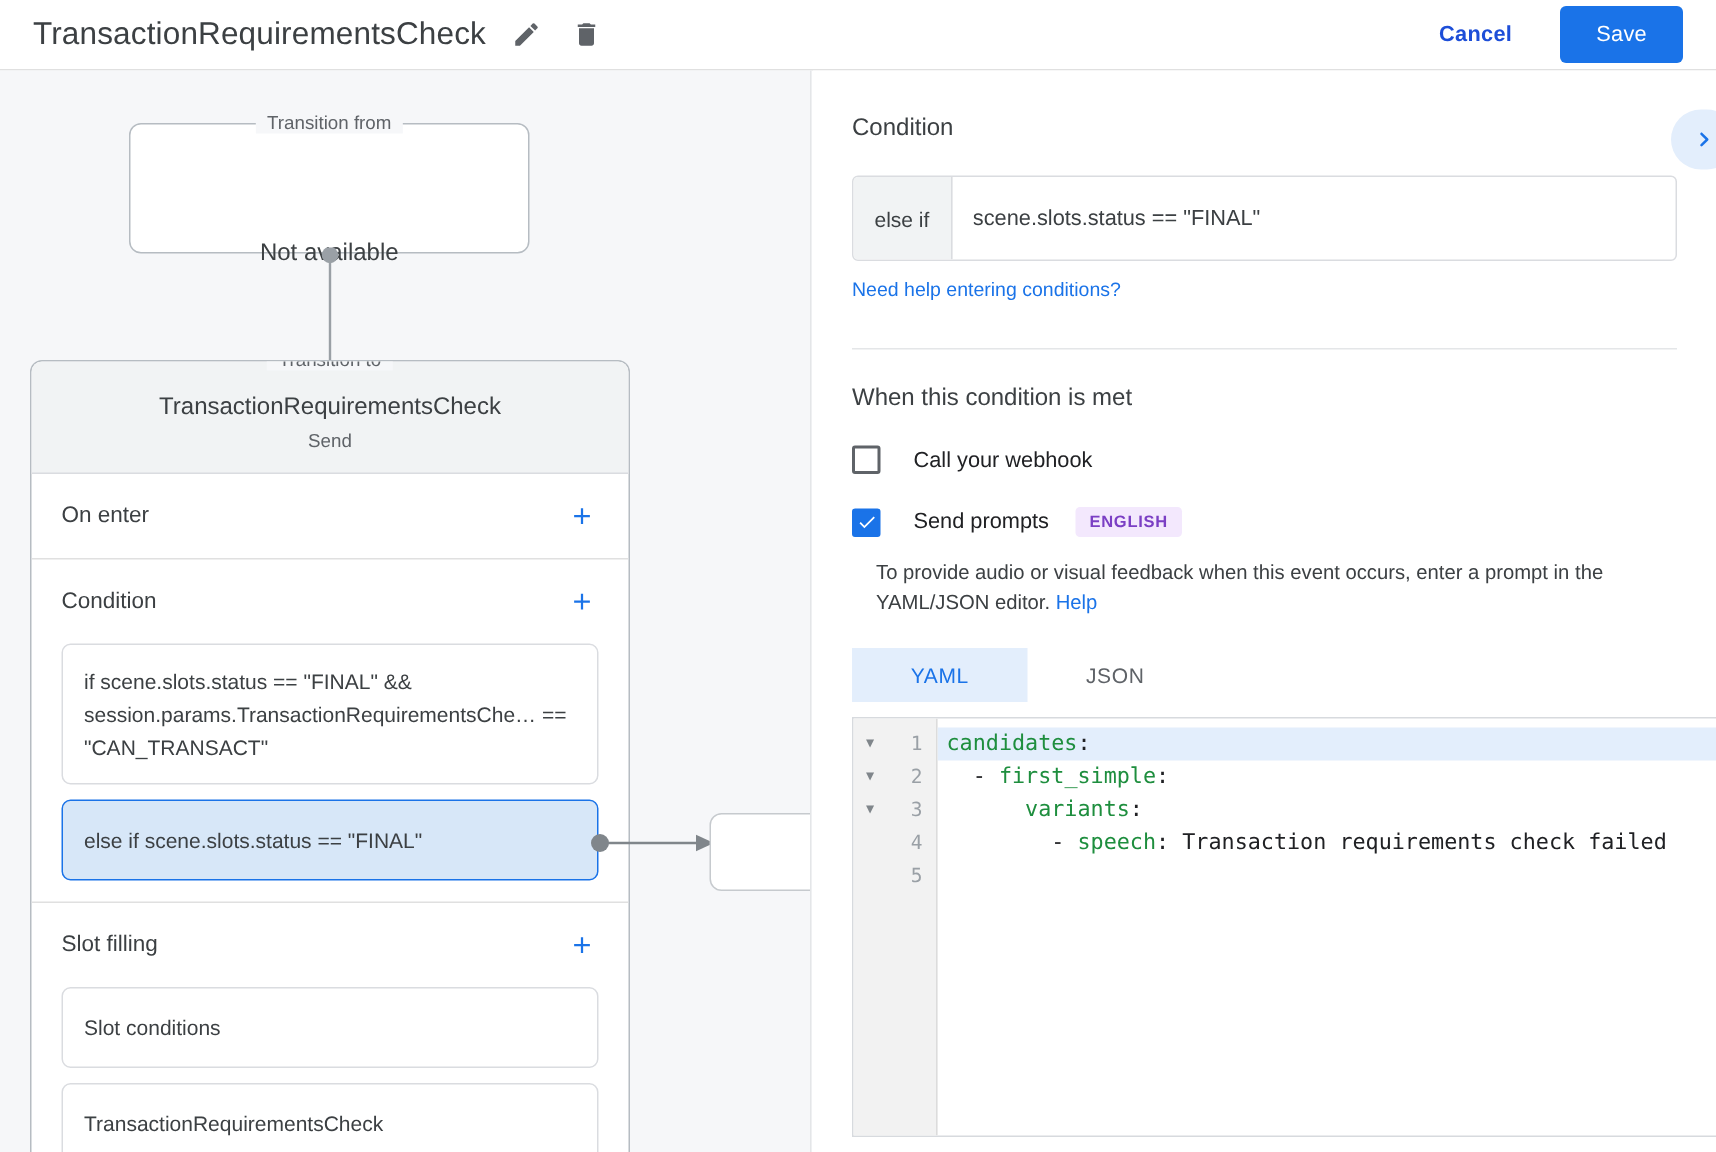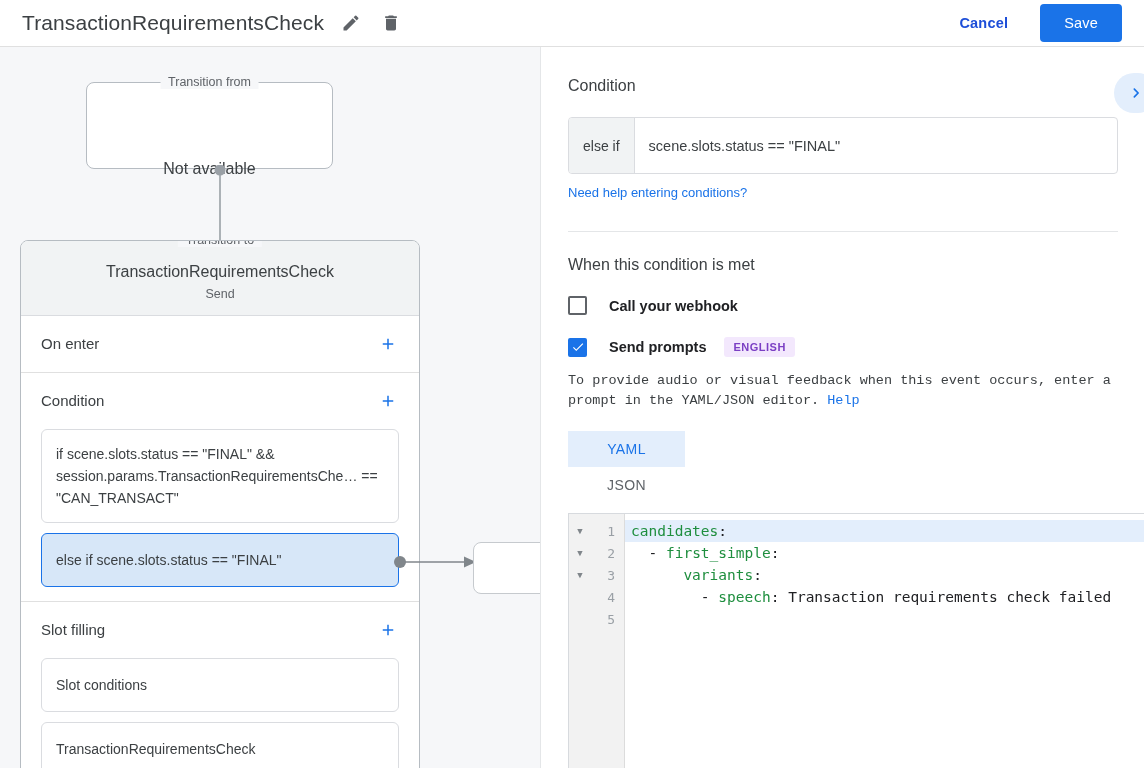--- a/index.html
+++ b/index.html
@@ -71,21 +71,21 @@
     position: absolute;
     top: -8px;
     background: #f6f7f9;
     padding: 0 8px;
     font-size: 12.5px;
     color: #5f6368;
     white-space: nowrap;
   }
 
   
-  #transition-from-box { left: 86px; top: 35px; width: 247px; height: 87px; }
+  #transition-from-box { left: 86px; top: 35px; width: 267px; height: 87px; }
   #transition-from-legend { left: 50%; transform: translateX(-50%); }
   #transition-from-value {
     position: absolute; left: 0; right: 0; top: 29px;
     text-align: center; font-size: 16px; color: #3c4043; margin-top: 48px;
   }
 
   
   #flow-arrow { position: absolute; left: 205px; top: 118px; width: 30px; height: 105px; }
 
   
@@ -199,35 +199,35 @@
   .cb-row { display: flex; align-items: center; margin-bottom: 22px; }
   .cb-box {
     width: 19px; height: 19px; border: 2px solid #5f6368;
     border-radius: 2px; cursor: pointer; flex: none;
     background: #ffffff;
   }
   .cb-box.checked {
     background: #1a73e8; border-color: #1a73e8;
     display: flex; align-items: center; justify-content: center;
   }
-  .cb-label { margin-left: 22px; font-size: 14.5px; color: #202124; font-weight: 700; white-space: nowrap; text-align: center; }
+  .cb-label { margin-left: 22px; font-size: 14.5px; color: #202124; font-weight: 400; white-space: nowrap; text-align: center; }
   .lang-badge {
     margin-left: 18px;
     background: #f3e8fd; color: #7b3fc4;
     font-size: 11px; font-weight: 700; letter-spacing: 0.5px;
     padding: 4px 9px; border-radius: 3px;
   }
   #prompt-desc {
     font-size: 13.5px; color: #3c4043; line-height: 20px;
-    margin: -8px 0 0 0; max-width: 556px; font-family: Liberation Mono, monospace;
+    margin: -8px 0 0 16px; max-width: 556px;
   }
   #prompt-desc a { color: #1a73e8; text-decoration: none; }
 
   
-  #editor-tabs { display: flex; margin-top: 20px; flex-direction: column; }
+  #editor-tabs { display: flex; margin-top: 20px; }
   .ed-tab {
     width: 117px; height: 36px;
     display: flex; align-items: center; justify-content: center;
     font-size: 14px; color: #5f6368; cursor: pointer;
     letter-spacing: 0.4px;
   }
   .ed-tab.active { background: #e3eefc; color: #1a73e8; font-weight: 400; }
 
   
   #editor {

